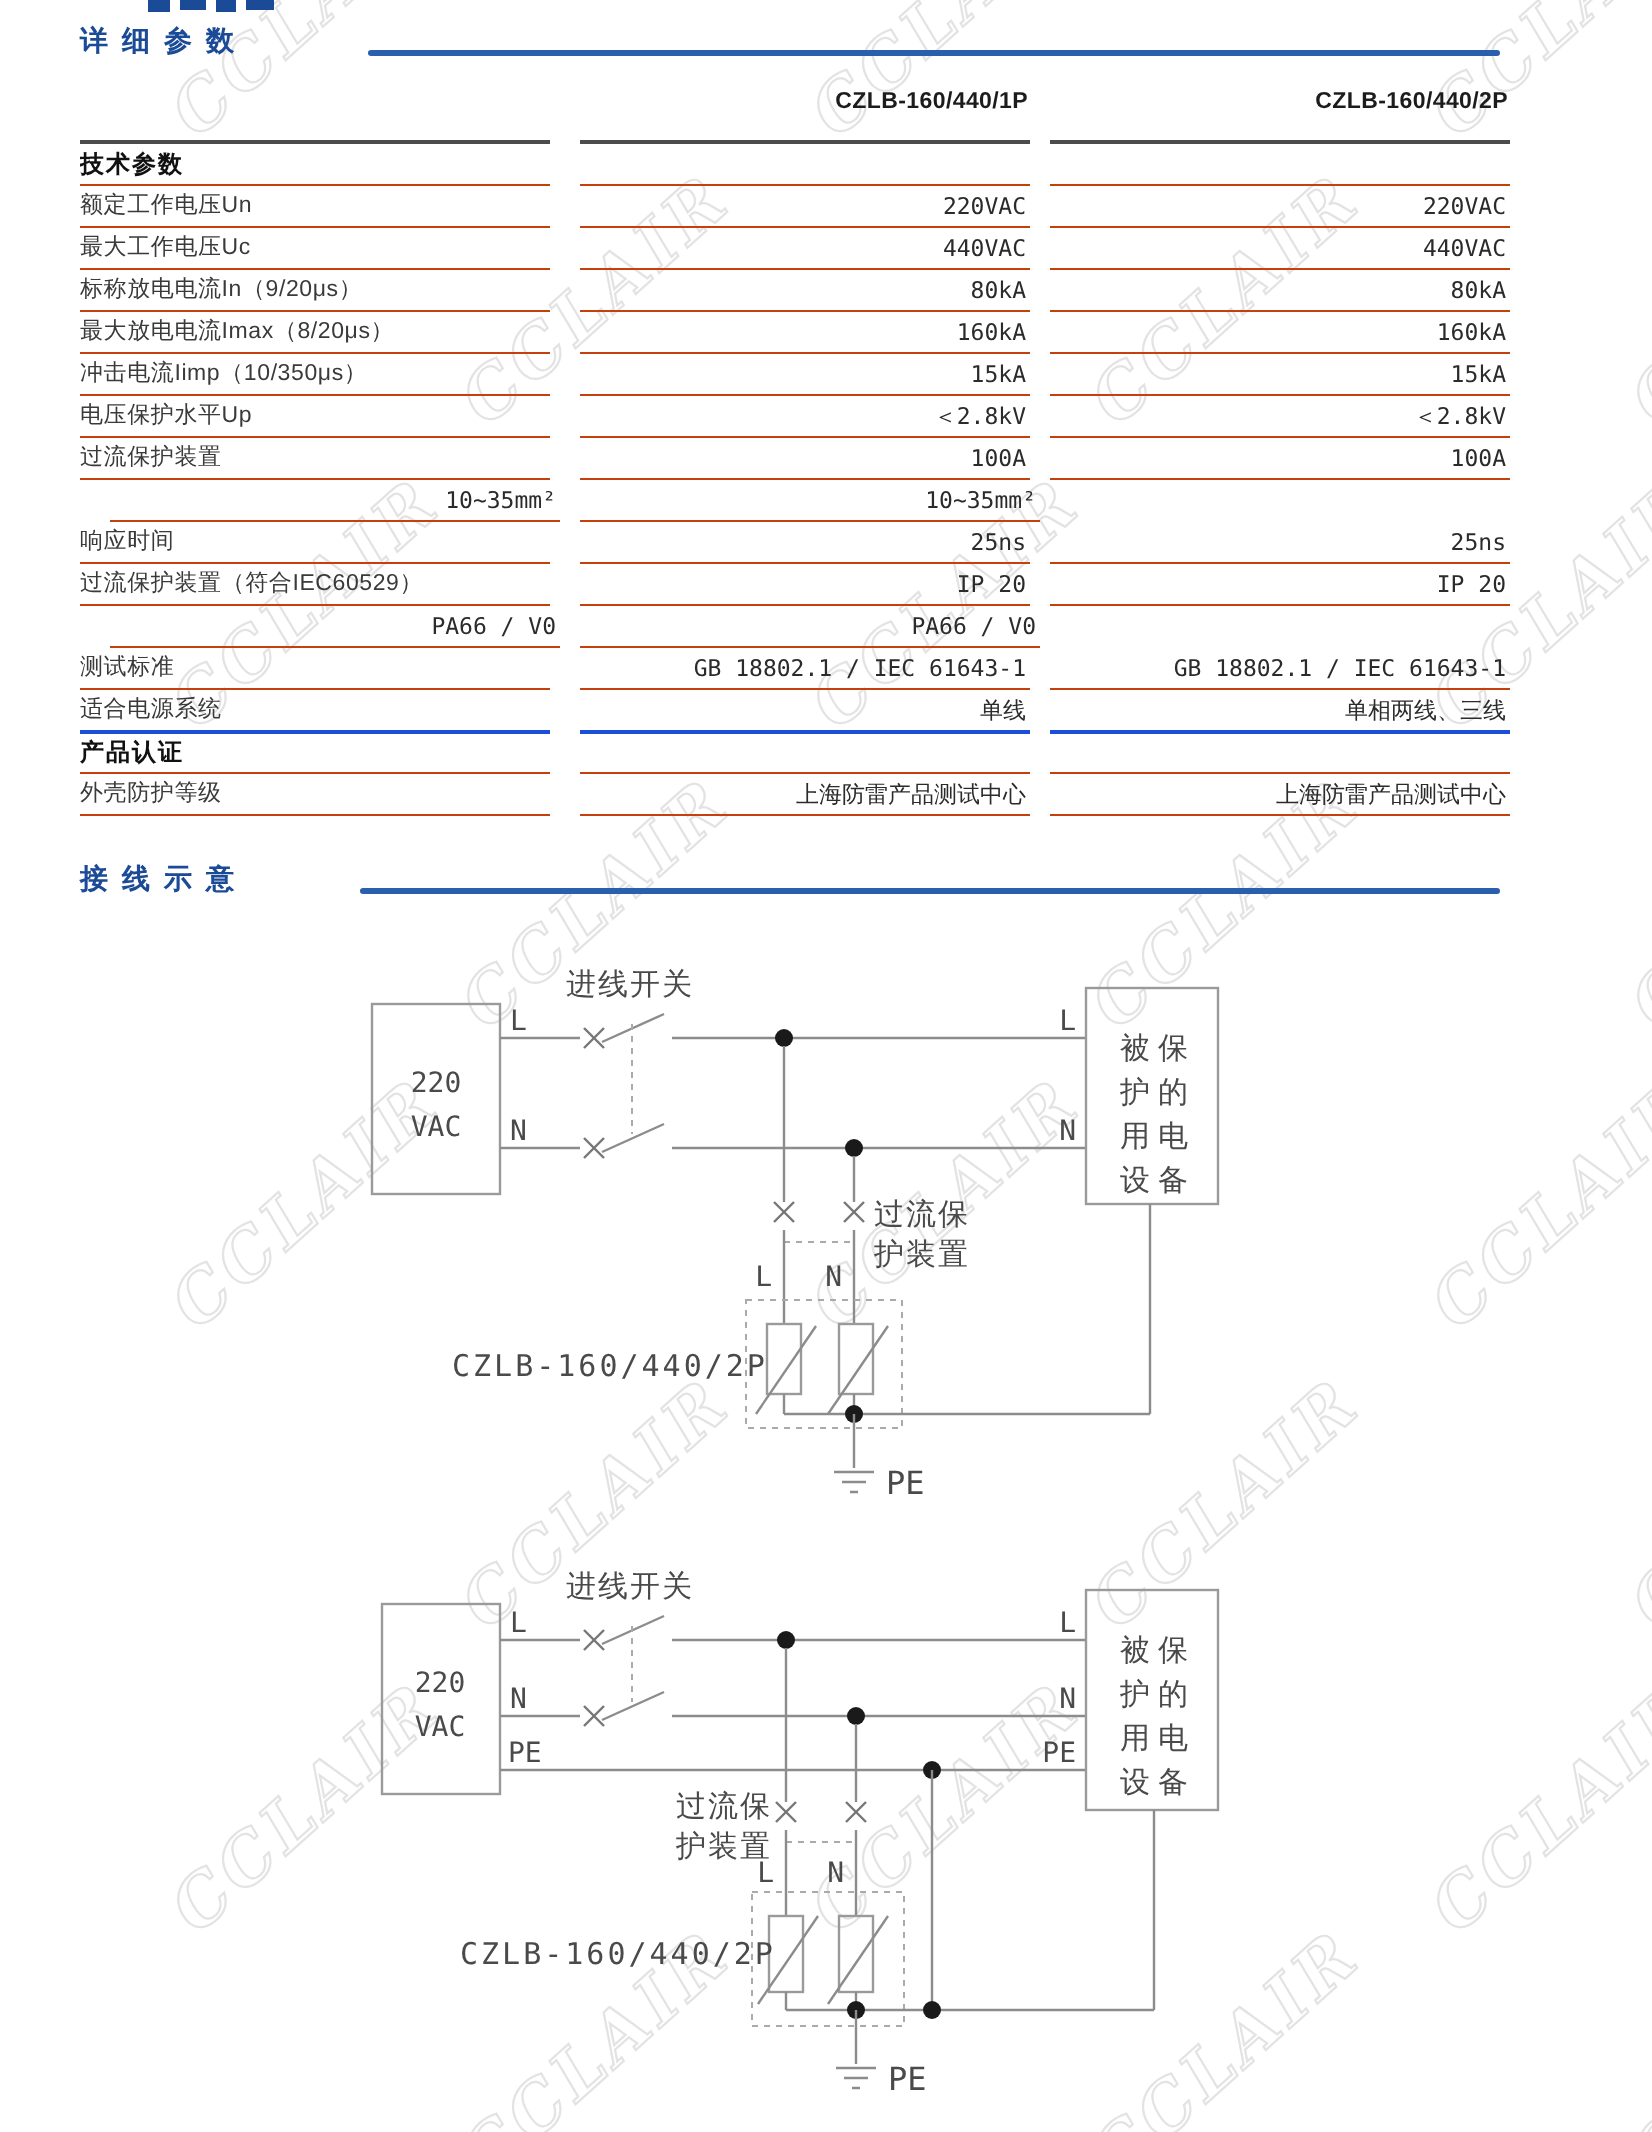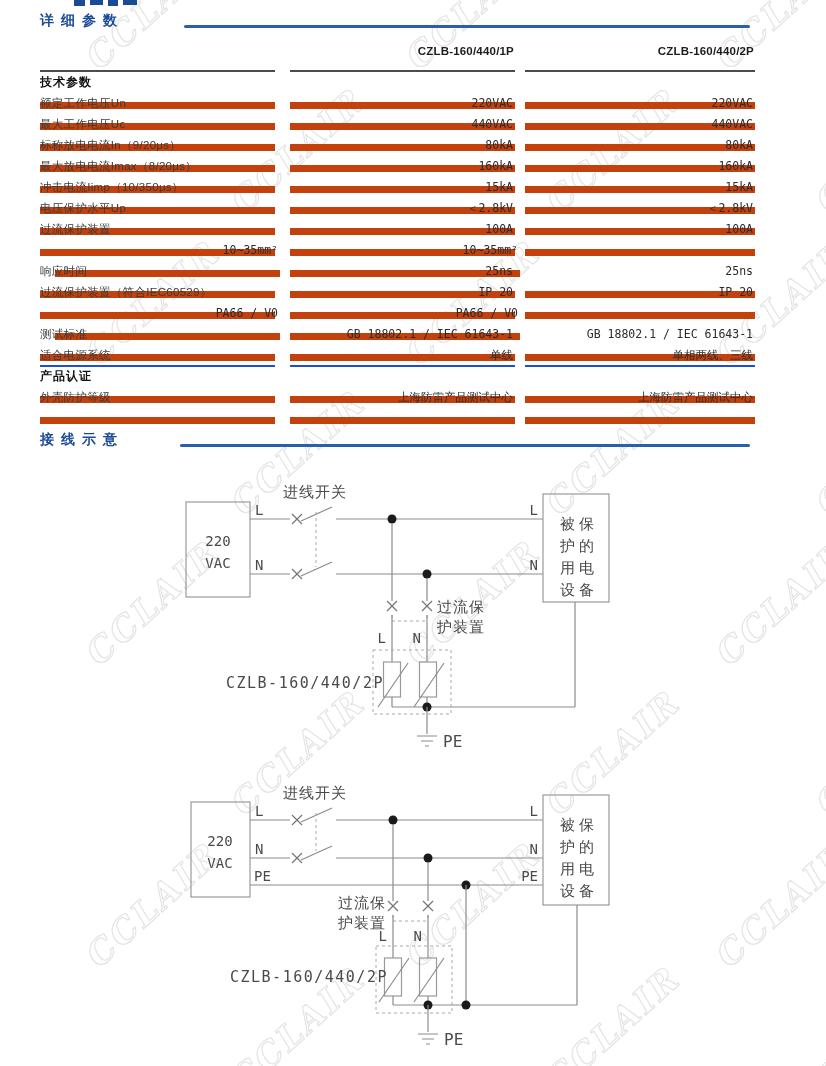--- a/index.html
+++ b/index.html
@@ -33,21 +33,21 @@
   .c-lab{width:235px}
   .c-v1{width:225px}
   .c-v2{width:230px}
   .thead{height:27px;}
   .thead .cell{border-bottom:2px solid #4c4c4c;padding-bottom:4px}
   .thead .hval{
     font-weight:bold;font-size:11.5px;color:#1c1c1c;text-align:right;
     letter-spacing:.2px;padding-right:1px;
   }
   .trow{height:21px}
-  .trow .cell{border-bottom:7px solid #c2410c;height:37px;line-height:20px;overflow:hidden}
+  .trow .cell{border-bottom:1px solid #c2410c;height:21px;line-height:20px;overflow:hidden}
   .trow .lab{font-size:11.5px;color:#3a3a3a;letter-spacing:.3px}
   .trow .val{
     font-family:"DejaVu Sans Mono",monospace;font-size:11.5px;color:#2b2b2b;
     text-align:right;padding-right:2px;
   }
   .trow.section .lab{font-weight:bold;font-size:12px;color:#111;letter-spacing:1px}
   .trow.strong .cell{border-bottom:2px solid #1d4ed8;height:22px}
   
   .diagram{position:absolute;left:0}
   svg text{fill:#4a4a4a}

